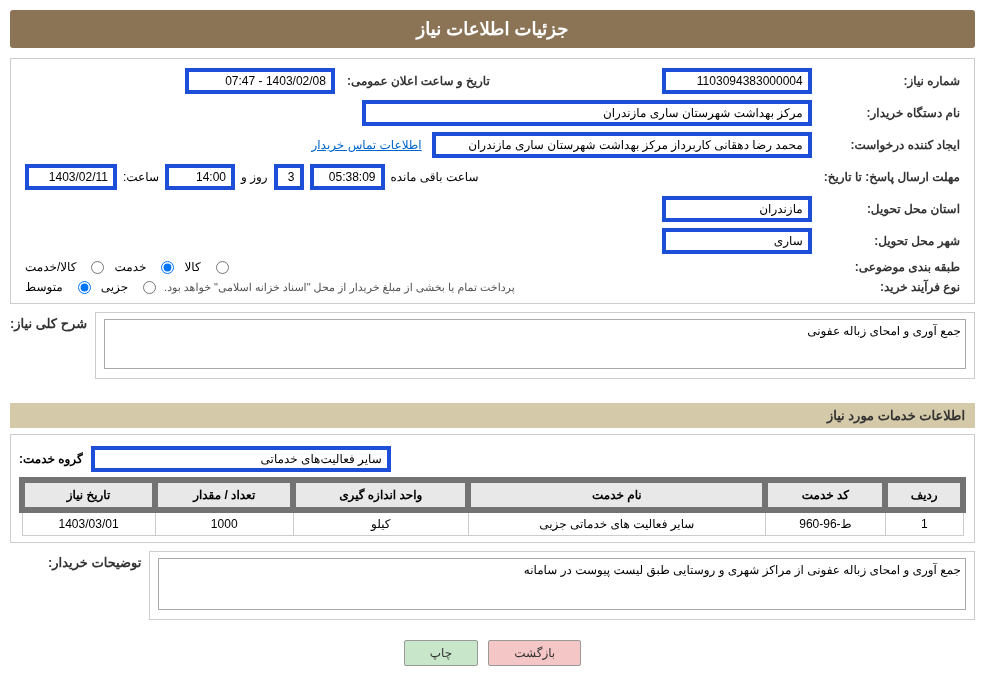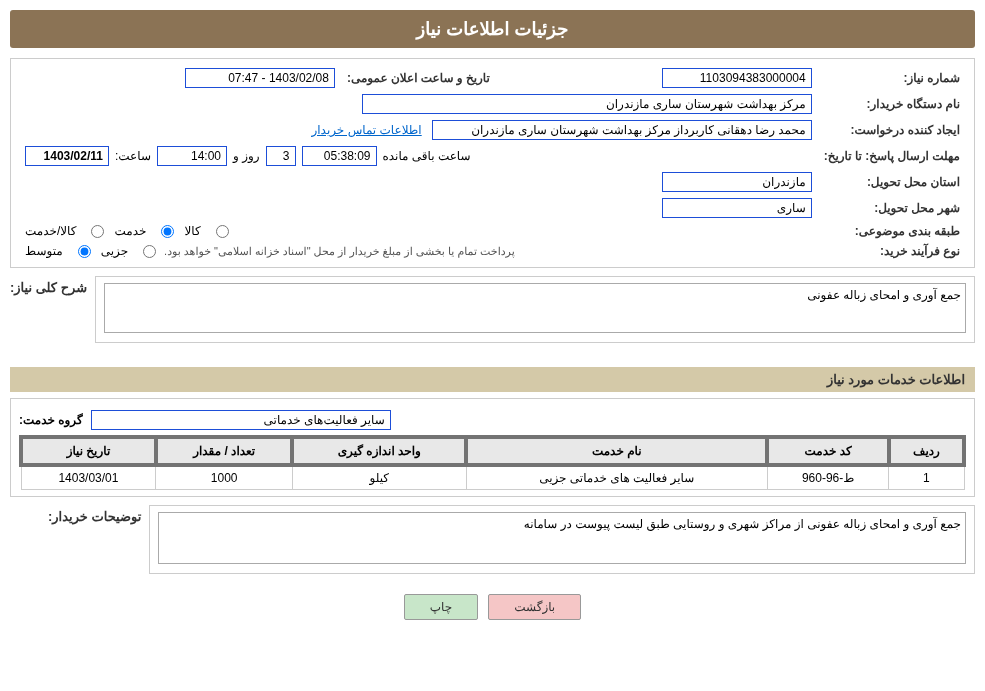--- a/index.html
+++ b/index.html
@@ -54,30 +54,30 @@
       color: #333;
       font-weight: bold;
       text-align: right;
       white-space: nowrap;
       width: 130px;
     }
     .value-cell {
       text-align: right;
     }
     .input-box {
-      border: 1px solid #1d4ed8;
+      border: 4px solid #1d4ed8;
       background: #fff;
       padding: 2px 5px;
       font-size: 12px;
       font-family: Tahoma, Arial, sans-serif;
       direction: rtl;
       min-height: 20px;
     }
     .input-medium { width: 150px; }
-    .input-narrow { width: 84px; font-weight: bold; }
+    .input-narrow { width: 92px; }
     .input-small { width: 70px; }
     .link-blue {
       color: #0066cc;
       text-decoration: underline;
       cursor: pointer;
     }
     .timer-section {
       display: flex;
       align-items: center;
       gap: 6px;
@@ -110,21 +110,21 @@
       min-height: 50px;
       resize: none;
     }
     .service-table {
       width: 100%;
       border-collapse: collapse;
       margin-top: 5px;
     }
     .service-table th {
       background: #e8e8e8;
-      border: 4px solid #737373;
+      border: 6px solid #737373;
       padding: 5px 6px;
       text-align: center;
       font-size: 12px;
       font-weight: bold;
     }
     .service-table td {
       border: 1px solid #ccc;
       padding: 4px 8px;
       text-align: center;
       font-size: 12px;

